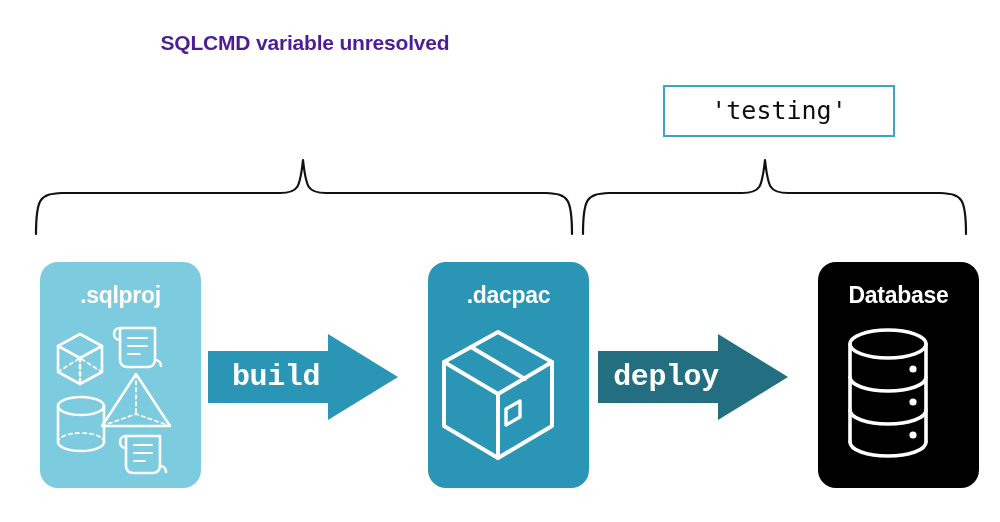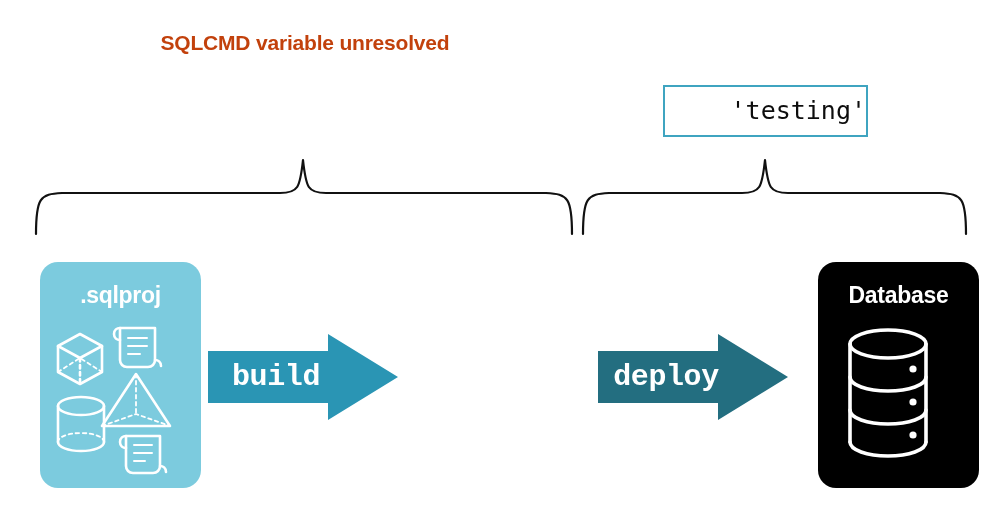--- a/index.html
+++ b/index.html
@@ -20,21 +20,21 @@
     overflow: hidden;
   }
 
   
   .heading {
     position: absolute;
     font-family: "Liberation Sans", sans-serif;
     font-weight: bold;
     font-size: 21px;
     line-height: 25px;
-    color: #c2410c;
+    color: #4c1d95;
     letter-spacing: -0.2px;
     text-align: center;
     white-space: nowrap;
   }
   #heading-left  { left: 0px;   top: 30px; width: 610px; }
   #heading-right { left: 590px; top: 30px; width: 355px; }
 
   
   .code-box {
     position: absolute;
@@ -46,21 +46,21 @@
     justify-content: center;
   }
   .code-box span {
     font-family: "DejaVu Sans Mono", "Liberation Mono", monospace;
     font-size: 25px;
     line-height: 28px;
     color: #0d0d0d;
     white-space: pre;
   }
   #code-box-left  { left: 130px; top: 85px; width: 348px; height: 52px; }
-  #code-box-right { left: 663px; top: 85px; width: 205px; height: 52px; justify-content: flex-end; }
+  #code-box-right { left: 663px; top: 85px; width: 232px; height: 52px; }
 
   
   #brace-layer {
     position: absolute;
     left: 0;
     top: 0;
     width: 1000px;
     height: 522px;
     pointer-events: none;
   }
@@ -194,20 +194,34 @@
                      C 117,159 120,156 120,152 L 120,122 Z"></path>
             <path d="M 86,122 C 83,122 80,124 80,128 C 80,132 83,134 86,134"></path>
             <path d="M 120,152 C 123,152 126,154 126,158"></path>
             <path d="M 94,131 L 112,131 M 94,139 L 112,139 M 94,147 L 105,147" stroke-width="2.0"></path>
           </g>
         </g>
       </svg>
     </div>
   </div>
 
+  <div class="stage" id="stage-dacpac">
+    <div class="stage-label">.dacpac</div>
+    <div class="stage-art">
+      <svg viewBox="0 0 140 170" width="140" height="170">
+        <g fill="none" stroke="#ffffff" stroke-width="4" stroke-linecap="round" stroke-linejoin="round">
+          <path d="M 70,18 L 124,48 L 124,112 L 70,144 L 16,112 L 16,48 Z"></path>
+          <path d="M 16,48 L 70,80 L 124,48"></path>
+          <path d="M 70,80 L 70,144"></path>
+          <path d="M 43,33 L 97,65"></path>
+          <path d="M 78,95 L 92,87 L 92,103 L 78,111 Z" stroke-width="3.4"></path>
+        </g>
+      </svg>
+    </div>
+  </div>
 
   <div class="stage" id="stage-database">
     <div class="stage-label">Database</div>
     <div class="stage-art">
       <svg viewBox="0 0 140 170" width="140" height="170">
         <g fill="none" stroke="#ffffff" stroke-width="3.6" stroke-linecap="round" stroke-linejoin="round">
           <ellipse cx="70" cy="30" rx="38" ry="14"></ellipse>
           <path d="M 32,30 L 32,128"></path>
           <path d="M 108,30 L 108,128"></path>
           <path d="M 32,128 C 32,136 49,142 70,142 C 91,142 108,136 108,128"></path>

